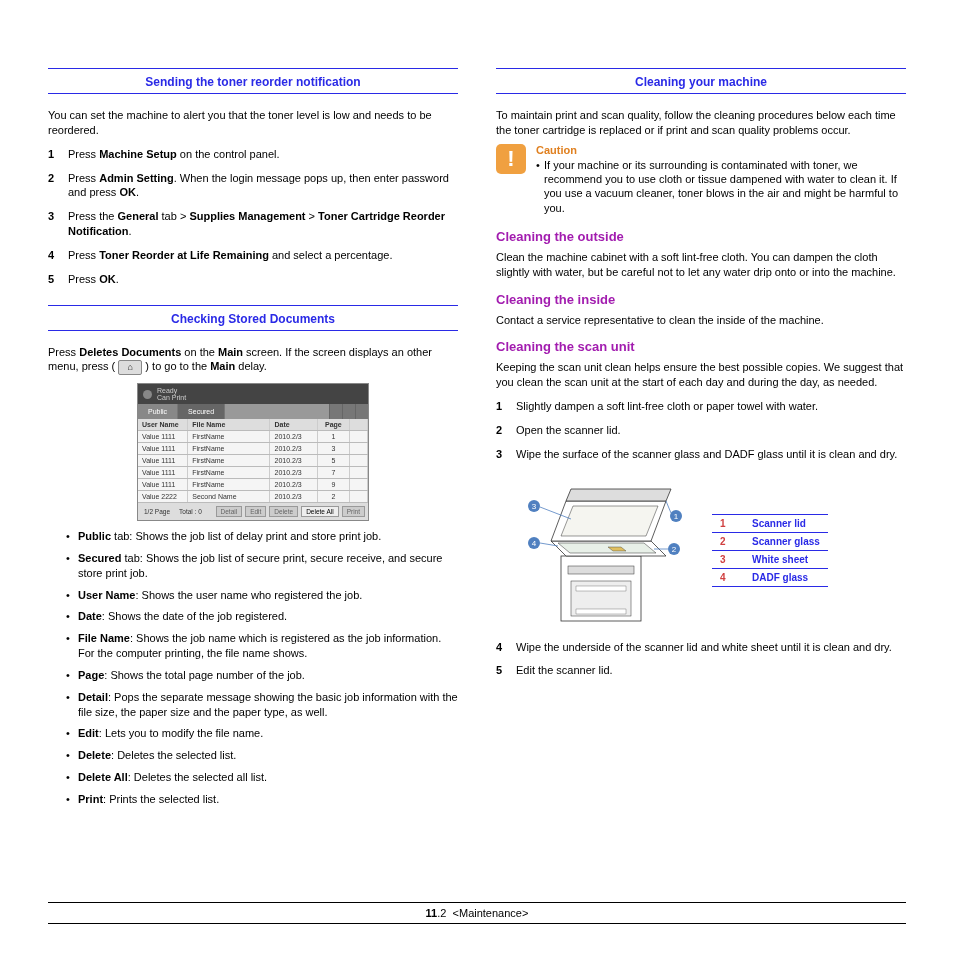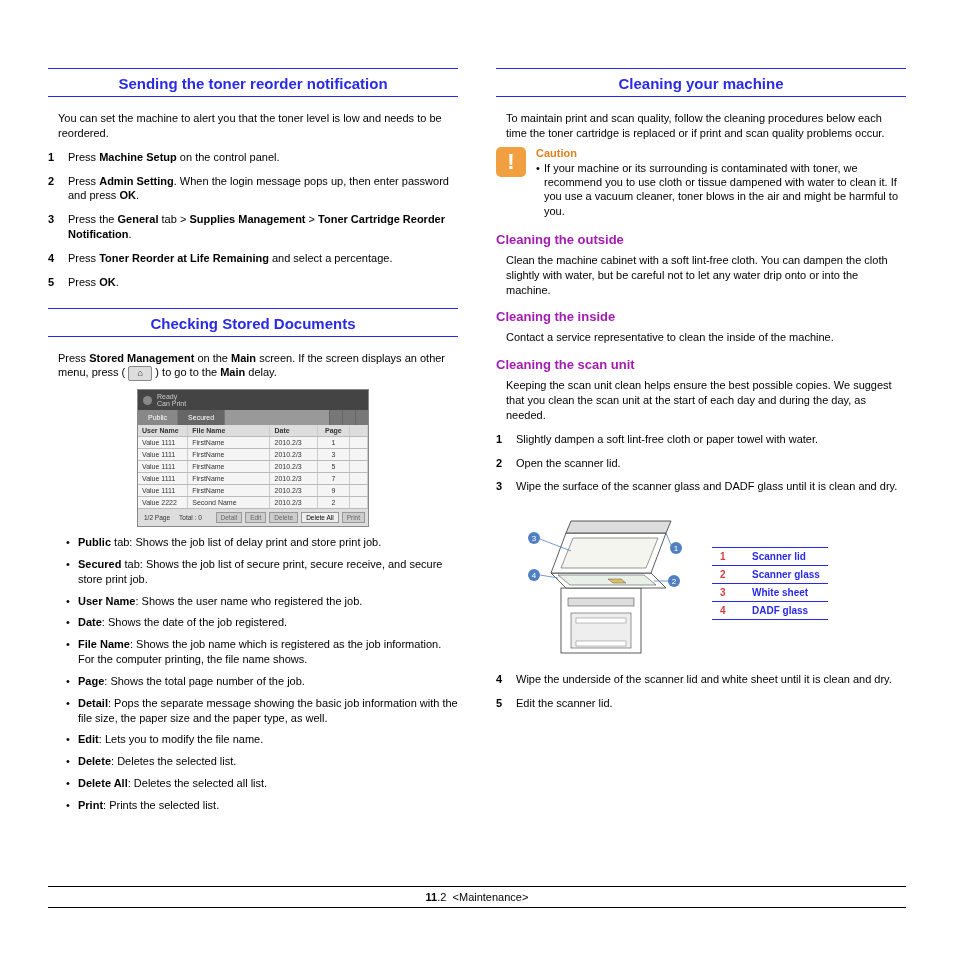--- a/index.html
+++ b/index.html
@@ -21,32 +21,32 @@
     display: flex;
     gap: 38px;
   }
   .col {
     flex: 1;
     min-width: 0;
   }
   .section-title {
     color: #2a2ae6;
     font-weight: bold;
-    font-size: 15px;
+    font-size: 12px;
     text-align: center;
     border-top: 1px solid #2a2ae6;
     border-bottom: 1px solid #2a2ae6;
     padding: 6px 0 4px 0;
     margin: 18px 0 14px 0;
   }
   .section-title.first {
     margin-top: 8px;
   }
   p {
-    margin: 6px 10px;
+    margin: 6px 0;
     font-size: 11px;
     line-height: 1.35;
   }
   ol.num {
     list-style: none;
     padding: 0;
     margin: 8px 0;
   }
   ol.num > li {
     display: flex;
@@ -221,21 +221,21 @@
   }
   .legend td {
     border-top: 1px solid #2a2ae6;
     border-bottom: 1px solid #2a2ae6;
     padding: 3px 8px;
   }
   .legend td.num { color: #d04040; font-weight: bold; width: 16px;}
   .legend td.lab { color: #2a2ae6; font-weight: bold; }
   .footer {
     position: absolute;
-    bottom: 46px;
+    bottom: 30px;
     left: 48px;
     right: 48px;
     border-top: 1px solid #000;
     border-bottom: 1px solid #000;
     padding: 4px 0;
     text-align: center;
     font-size: 11px;
   }
   .footer .pn { font-weight: bold; }
 </style>
@@ -266,21 +266,21 @@
             <span class="t"><span>Press </span><span class="bold">Toner Reorder at Life Remaining</span><span> and select a percentage.</span></span>
           </li>
         <li>
             <span class="n">5</span>
             <span class="t"><span>Press </span><span class="bold">OK</span><span>.</span></span>
           </li>
       </ol>
 
       <div class="section-title">Checking Stored Documents</div>
       <p>
-        <span>Press </span><span class="bold">Stored Management</span><span> on the </span><span class="bold">Main</span><span> screen. If the screen displays an other menu, press ( </span><span class="inline-icon">⌂</span><span> ) to go to the </span><span class="bold">Main</span><span> delay.</span>
+        <span>Press </span><span class="bold">Deletes Documents</span><span> on the </span><span class="bold">Main</span><span> screen. If the screen displays an other menu, press ( </span><span class="inline-icon">⌂</span><span> ) to go to the </span><span class="bold">Main</span><span> delay.</span>
       </p>
 
       <div class="ss">
         <div class="ss-titlebar">
             <span class="circ"></span>
             <span style="white-space:pre-line;line-height:1;">Ready
 Can Print</span>
           </div>
         <div class="ss-tabs">
           <div class="ss-tab">Public</div>

